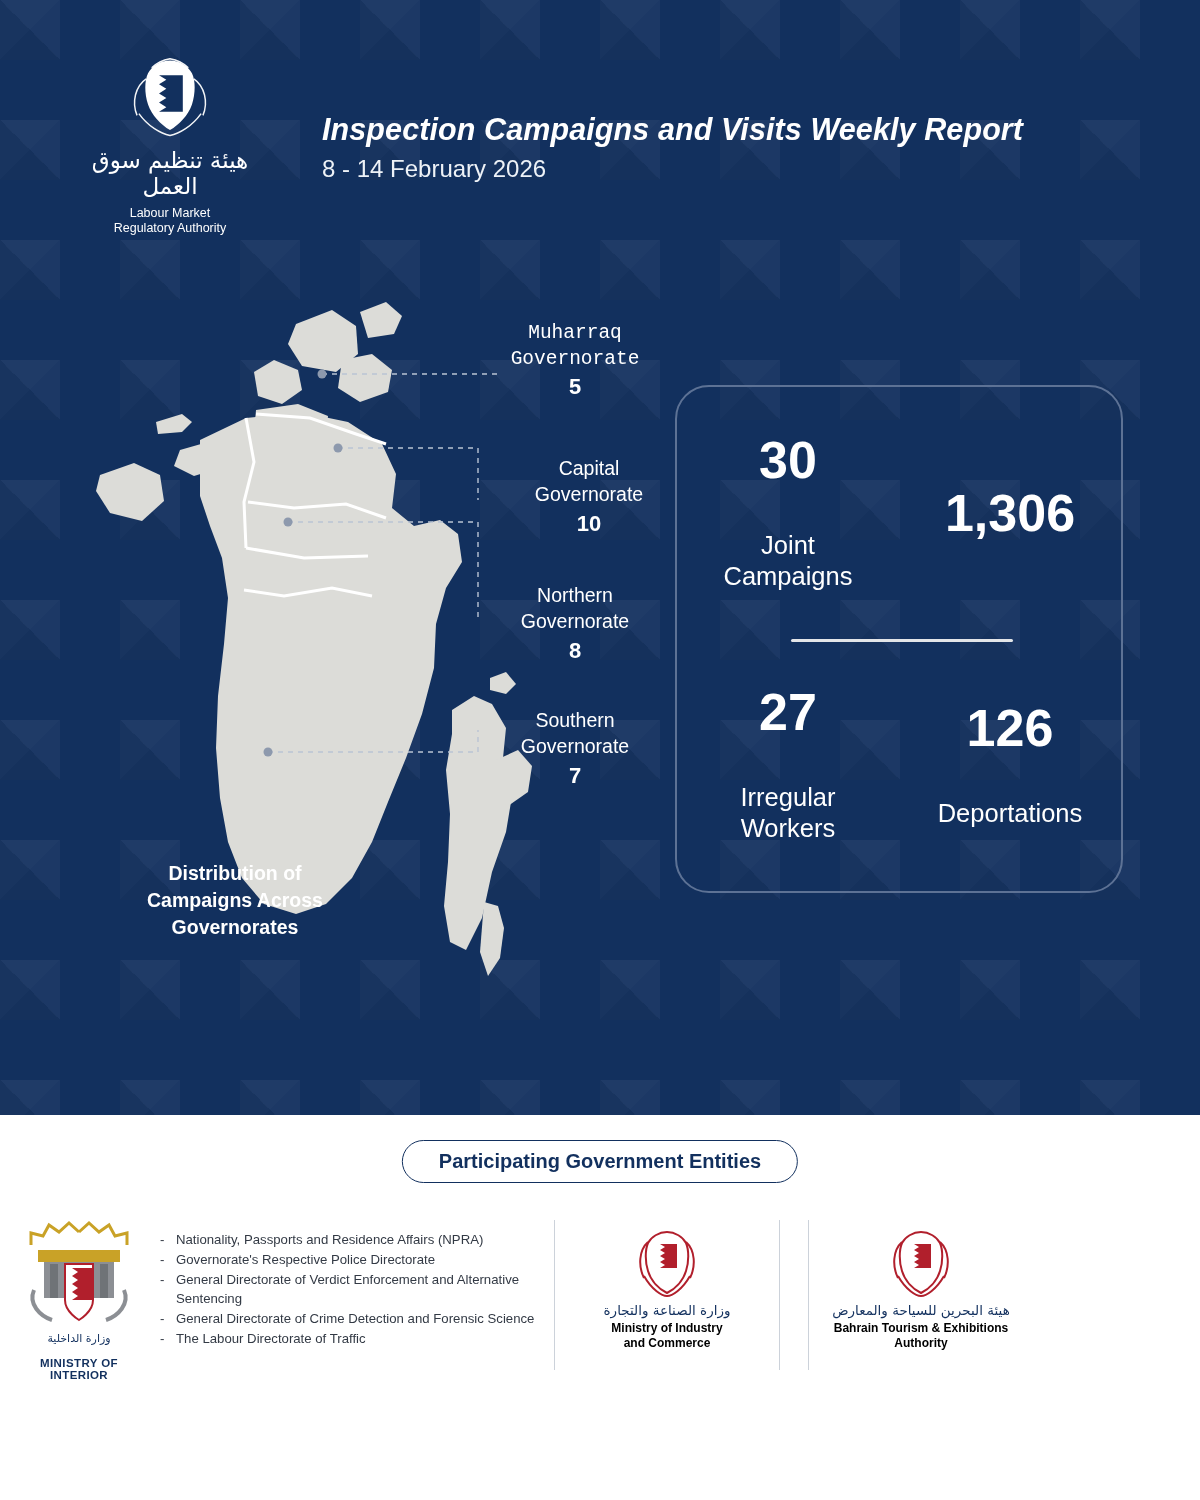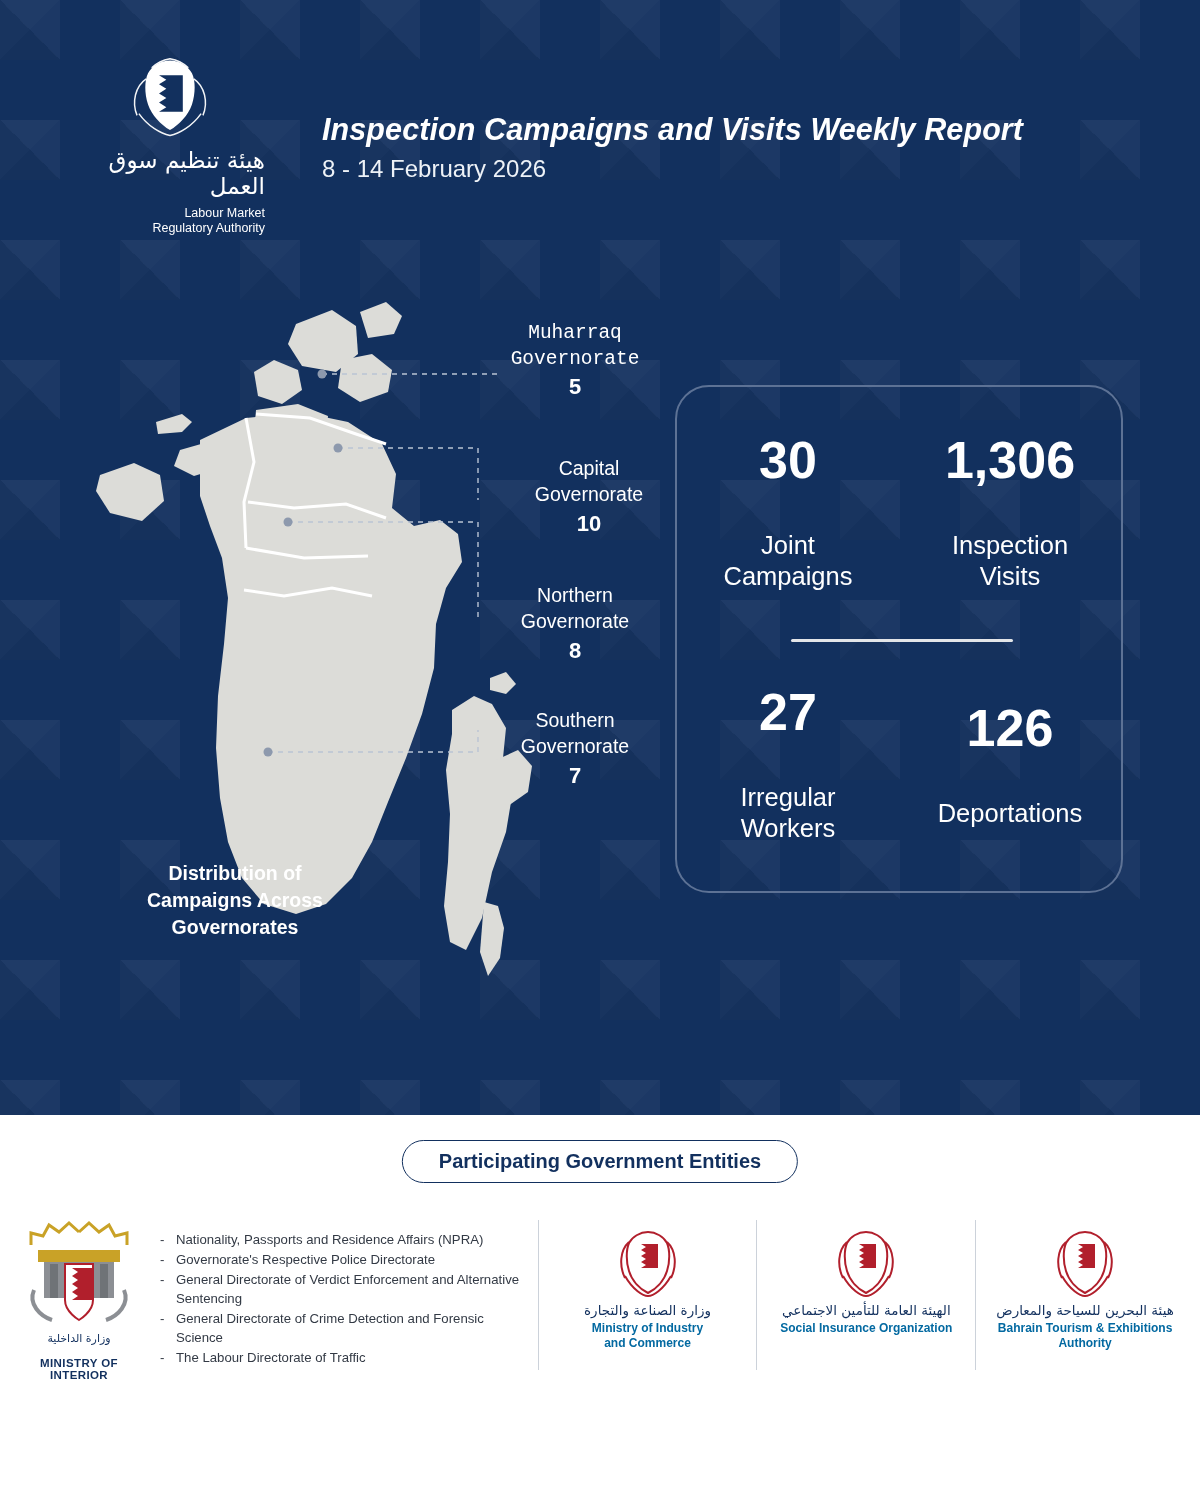--- a/index.html
+++ b/index.html
@@ -23,21 +23,21 @@
       linear-gradient(135deg, rgba(255,255,255,.035) 25%, transparent 25%) 0 0/120px 120px,
       linear-gradient(225deg, rgba(255,255,255,.028) 25%, transparent 25%) 60px 0/120px 120px,
       linear-gradient(45deg,  rgba(0,0,0,.05) 25%, transparent 25%) 0 60px/120px 120px,
       linear-gradient(315deg, rgba(255,255,255,.02) 25%, transparent 25%) 60px 60px/120px 120px;
     opacity: .9;
   }
 
   
   .logo-block {
     position: absolute; left: 75px; top: 55px; width: 190px;
-    text-align: right; color: #ffffff;
+    text-align: center; color: #ffffff;
   }
   .crest { width: 92px; height: 86px; margin: 0 auto; display: block; }
   .logo-ar {
     font-size: 23px; letter-spacing: 1px; margin-top: 6px;
     color: #ffffff; direction: rtl; font-family: "DejaVu Sans", sans-serif;
   }
   .logo-en {
     font-size: 12.5px; line-height: 15px; margin-top: 7px; color: #ffffff;
   }
 
@@ -106,21 +106,21 @@
     list-style: none; font-size: 13.2px; color: #333a45; line-height: 19px;
     padding-left: 20px; position: relative; margin-bottom: 1px;
   }
   .moi-list li:before { content: "-"; position: absolute; left: 4px; color: #333a45; }
 
   .vline { width: 1px; background: #ccd2da; height: 150px; margin: 0 14px; }
 
   .entity { width: 196px; text-align: center; padding-top: 6px; }
   .entity .crest-sm { width: 62px; height: 72px; display: block; margin: 0 auto 4px; }
   .entity .ar { font-size: 13.5px; color: #12305e; direction: rtl; font-family: "DejaVu Sans", sans-serif; margin-bottom: 3px; }
-  .entity .en { font-size: 12px; color: #0369a1; line-height: 15px; font-weight: bold; }
+  .entity .en { font-size: 12px; color: #000000; line-height: 15px; font-weight: bold; }
 </style>
 </head>
 <body>
 
 <div class="page">
 
   <div class="navy">
     <div class="tri-layer"></div>
 
     <div class="logo-block">
@@ -225,24 +225,20 @@
       <div class="stats-grid">
         <div class="stat">
           <div class="value">30</div>
           <div class="label">
             <span>Joint</span><br>
             <span>Campaigns</span>
           </div>
         </div>
         <div class="stat">
           <div class="value">1,306</div>
-          <div class="label">
-            <span>Inspection</span><br>
-            <span>Visits</span>
-          </div>
         </div>
         <div class="stat">
           <div class="value">27</div>
           <div class="label">
             <span>Irregular</span><br>
             <span>Workers</span>
           </div>
         </div>
         <div class="stat">
           <div class="value">126</div>
@@ -302,33 +298,20 @@
         </svg>
         <div class="ar">وزارة الصناعة والتجارة</div>
         <div class="en">
           <span>Ministry of Industry</span><br>
           <span>and Commerce</span>
         </div>
       </div>
 
       <div class="vline"></div>
 
-      <div class="entity">
-        <svg class="crest-sm" viewBox="0 0 62 72">
-          <path d="M31 6 c8 0 16 5 19 11 c3 7 3 19 0 28 c-3 10 -11 18 -19 22 c-8 -4 -16 -12 -19 -22 c-3 -9 -3 -21 0 -28 c3 -6 11 -11 19 -11 z" fill="#ffffff" stroke="#b11f2c" stroke-width="2"></path>
-          <path d="M24 18 l5 3 -5 3 5 3 -5 3 5 3 -5 3 5 3 -5 3 h17 V18 z" fill="#b11f2c"></path>
-          <g stroke="#b11f2c" stroke-width="2" fill="none">
-            <path d="M12 16 C3 24 2 40 8 52"></path>
-            <path d="M50 16 C59 24 60 40 54 52"></path>
-            <path d="M8 50 C16 64 26 70 31 70 C36 70 46 64 54 50"></path>
-          </g>
-        </svg>
-        <div class="ar">الهيئة العامة للتأمين الاجتماعي</div>
-        <div class="en">Social Insurance Organization</div>
-      </div>
 
       <div class="vline"></div>
 
       <div class="entity">
         <svg class="crest-sm" viewBox="0 0 62 72">
           <path d="M31 6 c8 0 16 5 19 11 c3 7 3 19 0 28 c-3 10 -11 18 -19 22 c-8 -4 -16 -12 -19 -22 c-3 -9 -3 -21 0 -28 c3 -6 11 -11 19 -11 z" fill="#ffffff" stroke="#b11f2c" stroke-width="2"></path>
           <path d="M24 18 l5 3 -5 3 5 3 -5 3 5 3 -5 3 5 3 -5 3 h17 V18 z" fill="#b11f2c"></path>
           <g stroke="#b11f2c" stroke-width="2" fill="none">
             <path d="M12 16 C3 24 2 40 8 52"></path>
             <path d="M50 16 C59 24 60 40 54 52"></path>

